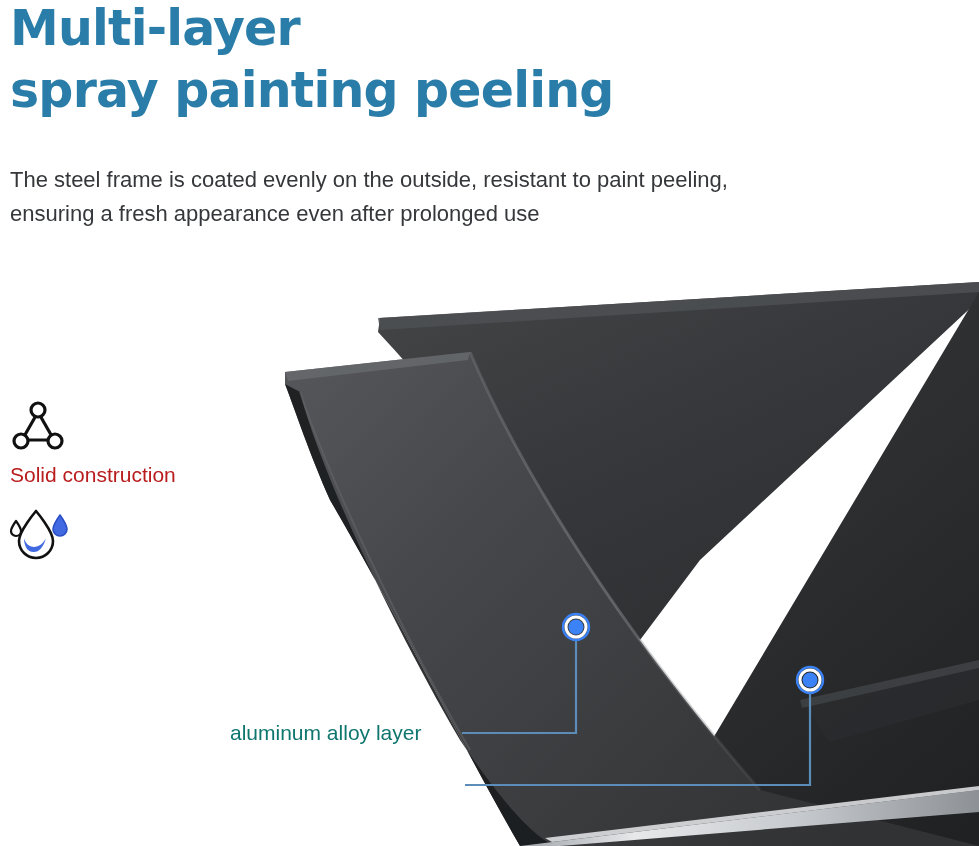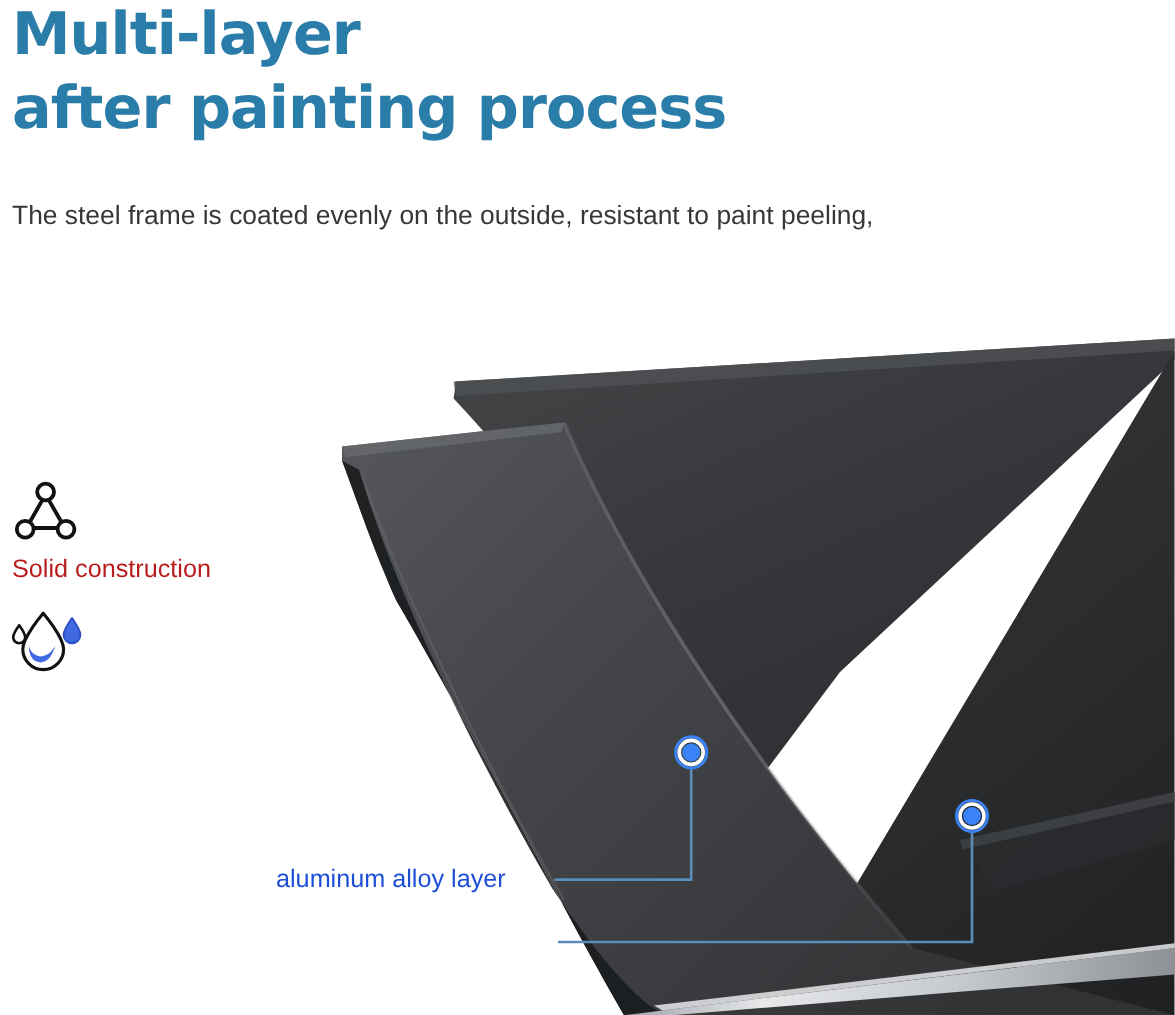--- a/index.html
+++ b/index.html
@@ -78,21 +78,21 @@
     color: #b91c1c;
     white-space: nowrap;
   }
 
   
   .callout-label {
     position: absolute;
     font-family: "Liberation Sans", sans-serif;
     font-size: 21px;
     line-height: 26px;
-    color: #1d4ed8;
+    color: #0f766e;
     white-space: nowrap;
   }
   .callout-label-1 { left: 230px; top: 720px; }
   .callout-label-2 { left: 22px; top: 772px; }
 
   .overlay-svg {
     position: absolute;
     left: 0;
     top: 0;
     pointer-events: none;
@@ -179,25 +179,26 @@
 
         <path d="M 0,846 L 0,440 L 285,372
                  C 280,420 300,520 360,640
                  C 410,740 470,820 510,846 Z" fill="#ffffff"></path>
       </g>
     </svg>
   </div>
 
   <div class="title-block">
     <div class="title-line">Multi-layer</div>
-    <div class="title-line">after painting process</div>
+    <div class="title-line">spray painting peeling</div>
   </div>
 
   <div class="body-block">
     <div class="body-line">The steel frame is coated evenly on the outside, resistant to paint peeling,</div>
+    <div class="body-line">ensuring a fresh appearance even after prolonged use</div>
   </div>
 
   <div class="feature feature-1">
     <svg class="feature-icon" width="56" height="56" viewBox="0 0 56 56" xmlns="http://www.w3.org/2000/svg">
       <line x1="28" y1="14" x2="12" y2="42" stroke="#111111" stroke-width="3.2" stroke-linecap="round"></line>
       <line x1="28" y1="14" x2="44" y2="42" stroke="#111111" stroke-width="3.2" stroke-linecap="round"></line>
       <line x1="12" y1="42" x2="44" y2="42" stroke="#111111" stroke-width="3.2" stroke-linecap="round"></line>
       <circle cx="28" cy="12" r="7" fill="#ffffff" stroke="#111111" stroke-width="3.2"></circle>
       <circle cx="11" cy="43" r="7" fill="#ffffff" stroke="#111111" stroke-width="3.2"></circle>
       <circle cx="45" cy="43" r="7" fill="#ffffff" stroke="#111111" stroke-width="3.2"></circle>

